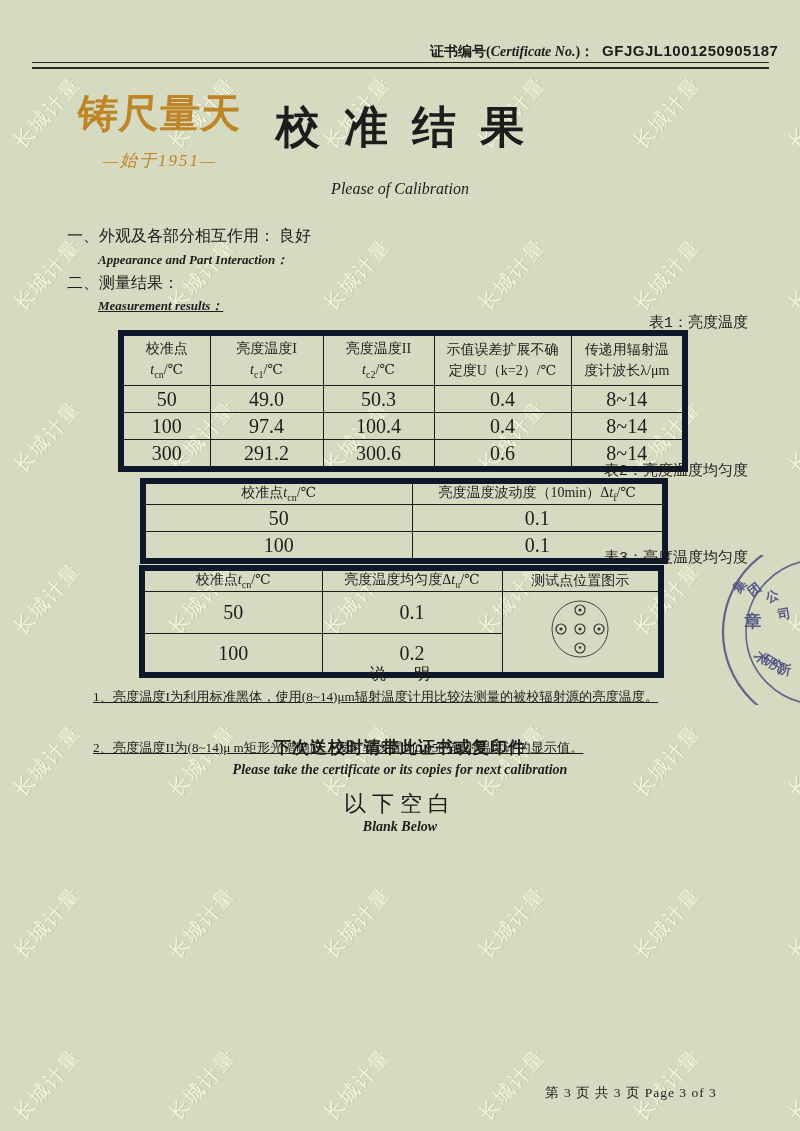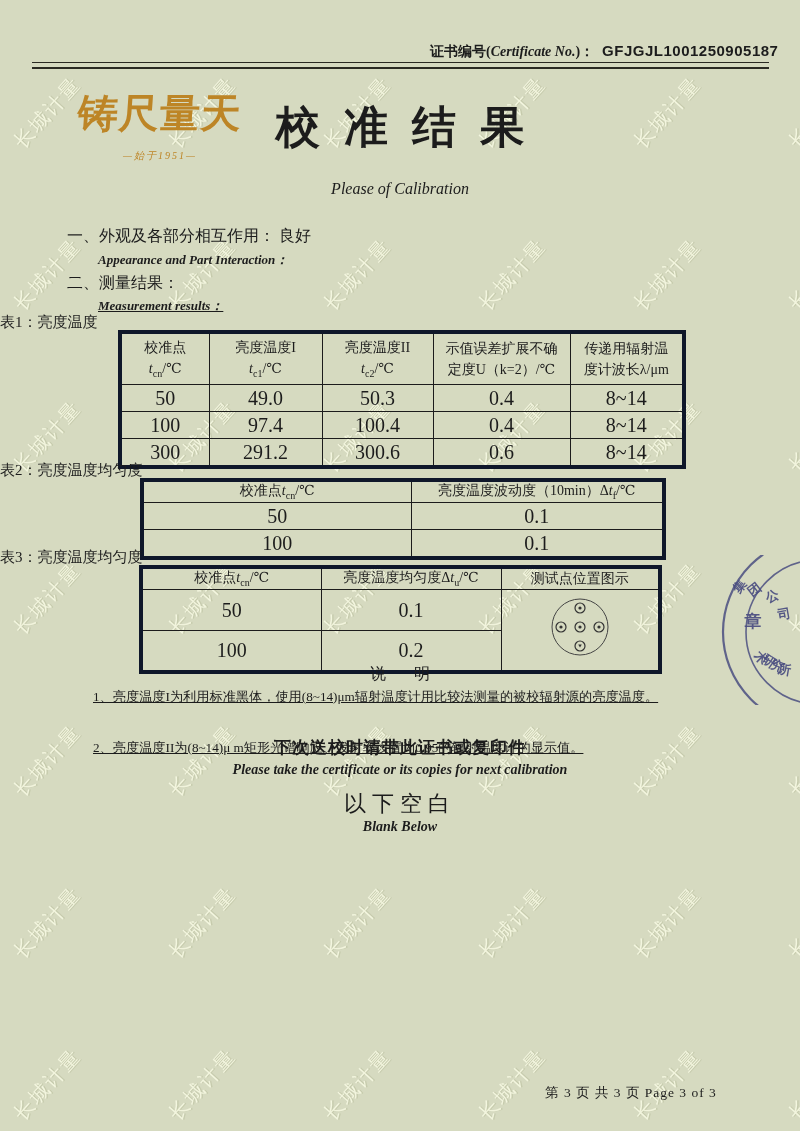--- a/index.html
+++ b/index.html
@@ -15,32 +15,32 @@
 
   
   .cert-row{top:42px;left:430px;font-size:14px;font-weight:bold;white-space:nowrap;}
   .cert-row .en{font-style:italic;}
   .cert-num{font-family:"Liberation Sans","DejaVu Sans",sans-serif;font-size:15px;
             font-weight:bold;letter-spacing:0.5px;margin-left:8px;}
   .rule{top:62px;left:32px;width:737px;height:4px;
         border-top:1px solid #2a2a22;border-bottom:2px solid #2a2a22;}
   .brand{top:86px;left:78px;width:164px;text-align:center;color:#bd8526;}
   .brand-name{font-size:40px;font-weight:bold;letter-spacing:1px;transform:skewX(-4deg);}
-  .brand-since{font-size:10px;font-style:italic;margin-top:8px;letter-spacing:2px;}
+  .brand-since{font-size:17px;font-style:italic;margin-top:8px;letter-spacing:2px;}
   .title{top:98px;left:200px;width:400px;text-align:center;font-size:44px;font-weight:bold;
          letter-spacing:0.55em;text-indent:0.55em;white-space:nowrap;}
   .subtitle{top:180px;left:200px;width:400px;text-align:center;font-style:italic;font-size:16px;}
 
   
   .sec-zh{font-size:16px;white-space:nowrap;}
   .sec-en{font-size:13px;font-style:italic;font-weight:bold;white-space:nowrap;}
 
   
-  .tbl-title{left:0;width:748px;text-align:left;font-size:15px;white-space:nowrap;}
-  table.dt{border-collapse:collapse;table-layout:fixed;border:4px solid #0f172a;background:transparent;}
+  .tbl-title{left:0;width:748px;text-align:right;font-size:15px;white-space:nowrap;font-family:Liberation Mono, monospace;}
+  table.dt{border-collapse:collapse;table-layout:fixed;border:6px solid #0f172a;background:transparent;}
   table.dt th,table.dt td{border:1px solid #1c1c1c;text-align:center;vertical-align:middle;
                           padding:0;font-weight:normal;font-size:20px;line-height:1.3;}
   table.dt th{font-size:14px;}
   .hdr2 div{line-height:1.5;}
   i.sym{font-style:italic;font-family:"Liberation Serif","DejaVu Serif",serif;}
   sub{font-size:10px;}
 
   
   .notes-head{top:664px;left:0;width:800px;text-align:center;font-size:16px;
               letter-spacing:12px;text-indent:12px;}

